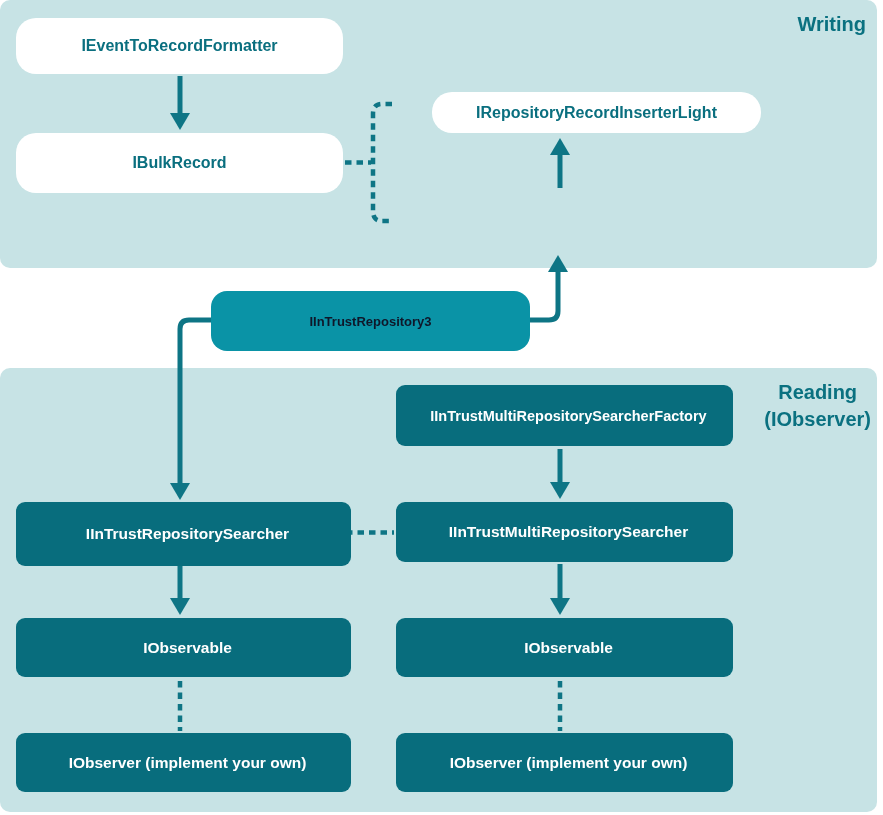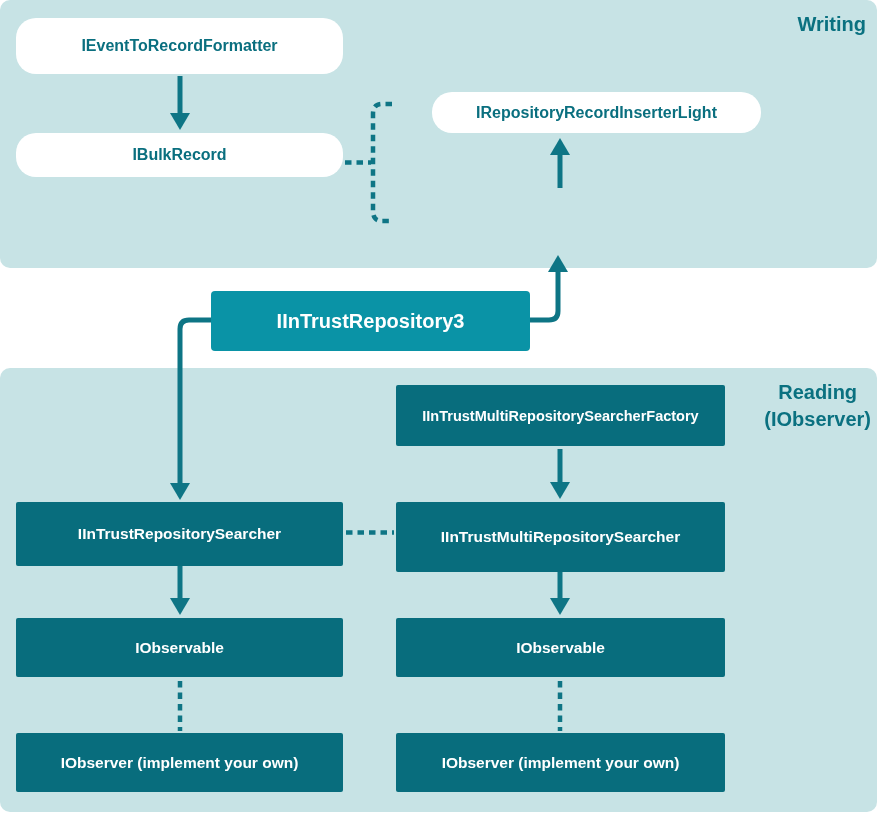--- a/index.html
+++ b/index.html
@@ -37,27 +37,28 @@
   }
   .node.white {
     background: #ffffff;
     color: #0a6f7f;
     font-size: 16px;
   }
   .node.dark {
     background: #086d7d;
     color: #ffffff;
     font-size: 15.5px;
-    border-radius: 2px;
+    border-radius: 9px;
+    padding-left: 8px;
   }
   .node.mid {
     background: #0a93a6;
-    color: #ffffff;
-    font-size: 20px;
-    border-radius: 4px;
+    color: #0f172a;
+    font-size: 13px;
+    border-radius: 16px;
   }
   .node.fs-small { font-size: 14.5px; }
   #connectors {
     position: absolute;
     left: 0; top: 0;
     z-index: 2;
     pointer-events: none;
   }
   .shaft { stroke: #0e7585; stroke-width: 5; fill: none; }
   .dashed { stroke: #0e7585; stroke-width: 4.5; fill: none; stroke-dasharray: 6.5 5; }
@@ -102,26 +103,26 @@
     <line class="shaft" x1="180" y1="564" x2="180" y2="599"></line>
     <polygon class="head" points="180,615 170,598 190,598"></polygon>
     <line class="shaft" x1="560" y1="564" x2="560" y2="599"></line>
     <polygon class="head" points="560,615 550,598 570,598"></polygon>
 
     <line class="dashed" x1="180" y1="681" x2="180" y2="731"></line>
     <line class="dashed" x1="560" y1="681" x2="560" y2="731"></line>
   </svg>
 
   <div class="node white" style="left:16px; top:18px; width:327px; height:56px;">IEventToRecordFormatter</div>
-  <div class="node white" style="left:16px; top:133px; width:327px; height:44px;">IBulkRecord</div>
+  <div class="node white" style="left:16px; top:133px; width:327px; height:60px;">IBulkRecord</div>
   <div class="node white" style="left:396px; top:92px; width:329px; height:41px;margin-left:36px;">IRepositoryRecordInserterLight</div>
 
   <div class="node mid" style="left:211px; top:291px; width:319px; height:60px;">IInTrustRepository3</div>
 
   <div class="node dark fs-small" style="left:396px; top:385px; width:329px; height:61px;">IInTrustMultiRepositorySearcherFactory</div>
   <div class="node dark" style="left:16px; top:502px; width:327px; height:64px;">IInTrustRepositorySearcher</div>
-  <div class="node dark" style="left:396px; top:502px; width:329px; height:70px;">IInTrustMultiRepositorySearcher</div>
+  <div class="node dark" style="left:396px; top:502px; width:329px; height:60px;">IInTrustMultiRepositorySearcher</div>
   <div class="node dark" style="left:16px; top:618px; width:327px; height:59px;">IObservable</div>
   <div class="node dark" style="left:396px; top:618px; width:329px; height:59px;">IObservable</div>
   <div class="node dark" style="left:16px; top:733px; width:327px; height:59px;">IObserver (implement your own)</div>
   <div class="node dark" style="left:396px; top:733px; width:329px; height:59px;">IObserver (implement your own)</div>
 
 </div>
 
 </body></html>

